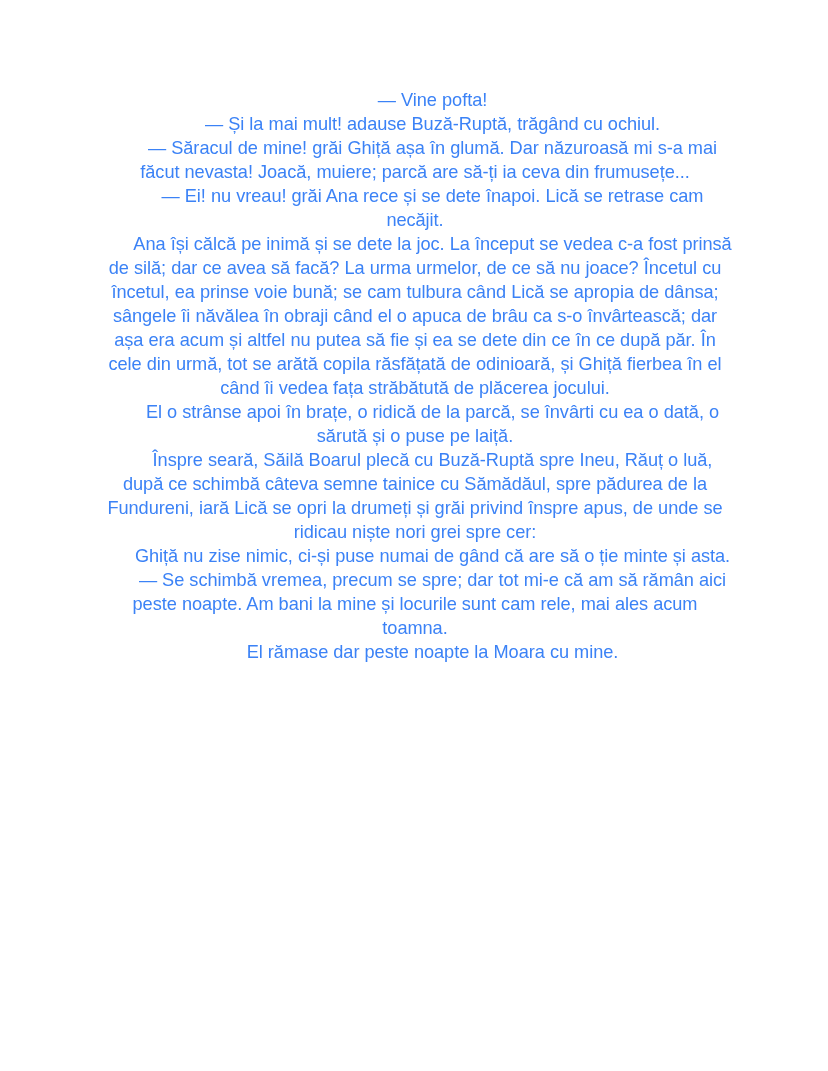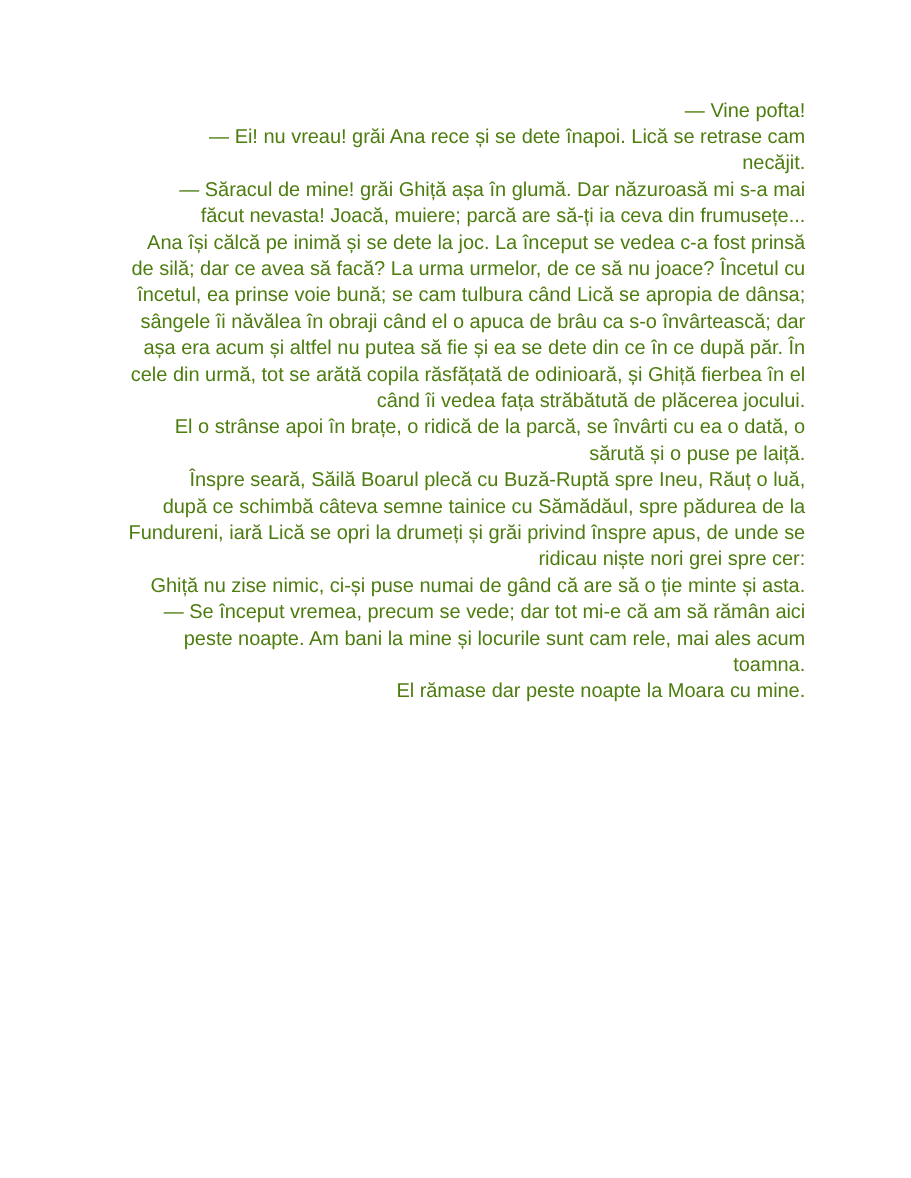--- a/index.html
+++ b/index.html
@@ -22,39 +22,40 @@
   .text-column {
     position: absolute;
     left: 98px;
     top: 88px;
     width: 634px;
   }
   .para {
     margin: 0;
     padding: 0;
     text-indent: 35px;
-    text-align: right;
+    text-align: center;
     font-size: 18.2px;
     line-height: 24px;
-    color: #4d7c0f;
+    color: #3b82f6;
     letter-spacing: -0.05px;
     word-spacing: 0.1px;
     -webkit-font-smoothing: antialiased;
     hyphens: none;
     white-space: normal;
   }
 </style>
 </head>
 <body>
 
 <div class="page">
   <div class="text-column">
     <p class="para">— Vine pofta!</p>
+    <p class="para">— Și la mai mult! adause Buză-Ruptă, trăgând cu ochiul.</p>
+    <p class="para">— Săracul de mine! grăi Ghiță așa în glumă. Dar năzuroasă mi s-a mai făcut nevasta! Joacă, muiere; parcă are să-ți ia ceva din frumusețe...</p>
     <p class="para">— Ei! nu vreau! grăi Ana rece și se dete înapoi. Lică se retrase cam necăjit.</p>
-    <p class="para">— Săracul de mine! grăi Ghiță așa în glumă. Dar năzuroasă mi s-a mai făcut nevasta! Joacă, muiere; parcă are să-ți ia ceva din frumusețe...</p>
     <p class="para">Ana își călcă pe inimă și se dete la joc. La început se vedea c-a fost prinsă de silă; dar ce avea să facă? La urma urmelor, de ce să nu joace? Încetul cu încetul, ea prinse voie bună; se cam tulbura când Lică se apropia de dânsa; sângele îi năvălea în obraji când el o apuca de brâu ca s-o învârtească; dar așa era acum și altfel nu putea să fie și ea se dete din ce în ce după păr. În cele din urmă, tot se arătă copila răsfățată de odinioară, și Ghiță fierbea în el când îi vedea fața străbătută de plăcerea jocului.</p>
     <p class="para">El o strânse apoi în brațe, o ridică de la parcă, se învârti cu ea o dată, o sărută și o puse pe laiță.</p>
     <p class="para">Înspre seară, Săilă Boarul plecă cu Buză-Ruptă spre Ineu, Răuț o luă, după ce schimbă câteva semne tainice cu Sămădăul, spre pădurea de la Fundureni, iară Lică se opri la drumeți și grăi privind înspre apus, de unde se ridicau niște nori grei spre cer:</p>
     <p class="para">Ghiță nu zise nimic, ci-și puse numai de gând că are să o ție minte și asta.</p>
-    <p class="para">— Se început vremea, precum se vede; dar tot mi-e că am să rămân aici peste noapte. Am bani la mine și locurile sunt cam rele, mai ales acum toamna.</p>
+    <p class="para">— Se schimbă vremea, precum se spre; dar tot mi-e că am să rămân aici peste noapte. Am bani la mine și locurile sunt cam rele, mai ales acum toamna.</p>
     <p class="para">El rămase dar peste noapte la Moara cu mine.</p>
   </div>
 </div>
 
 </body></html>

